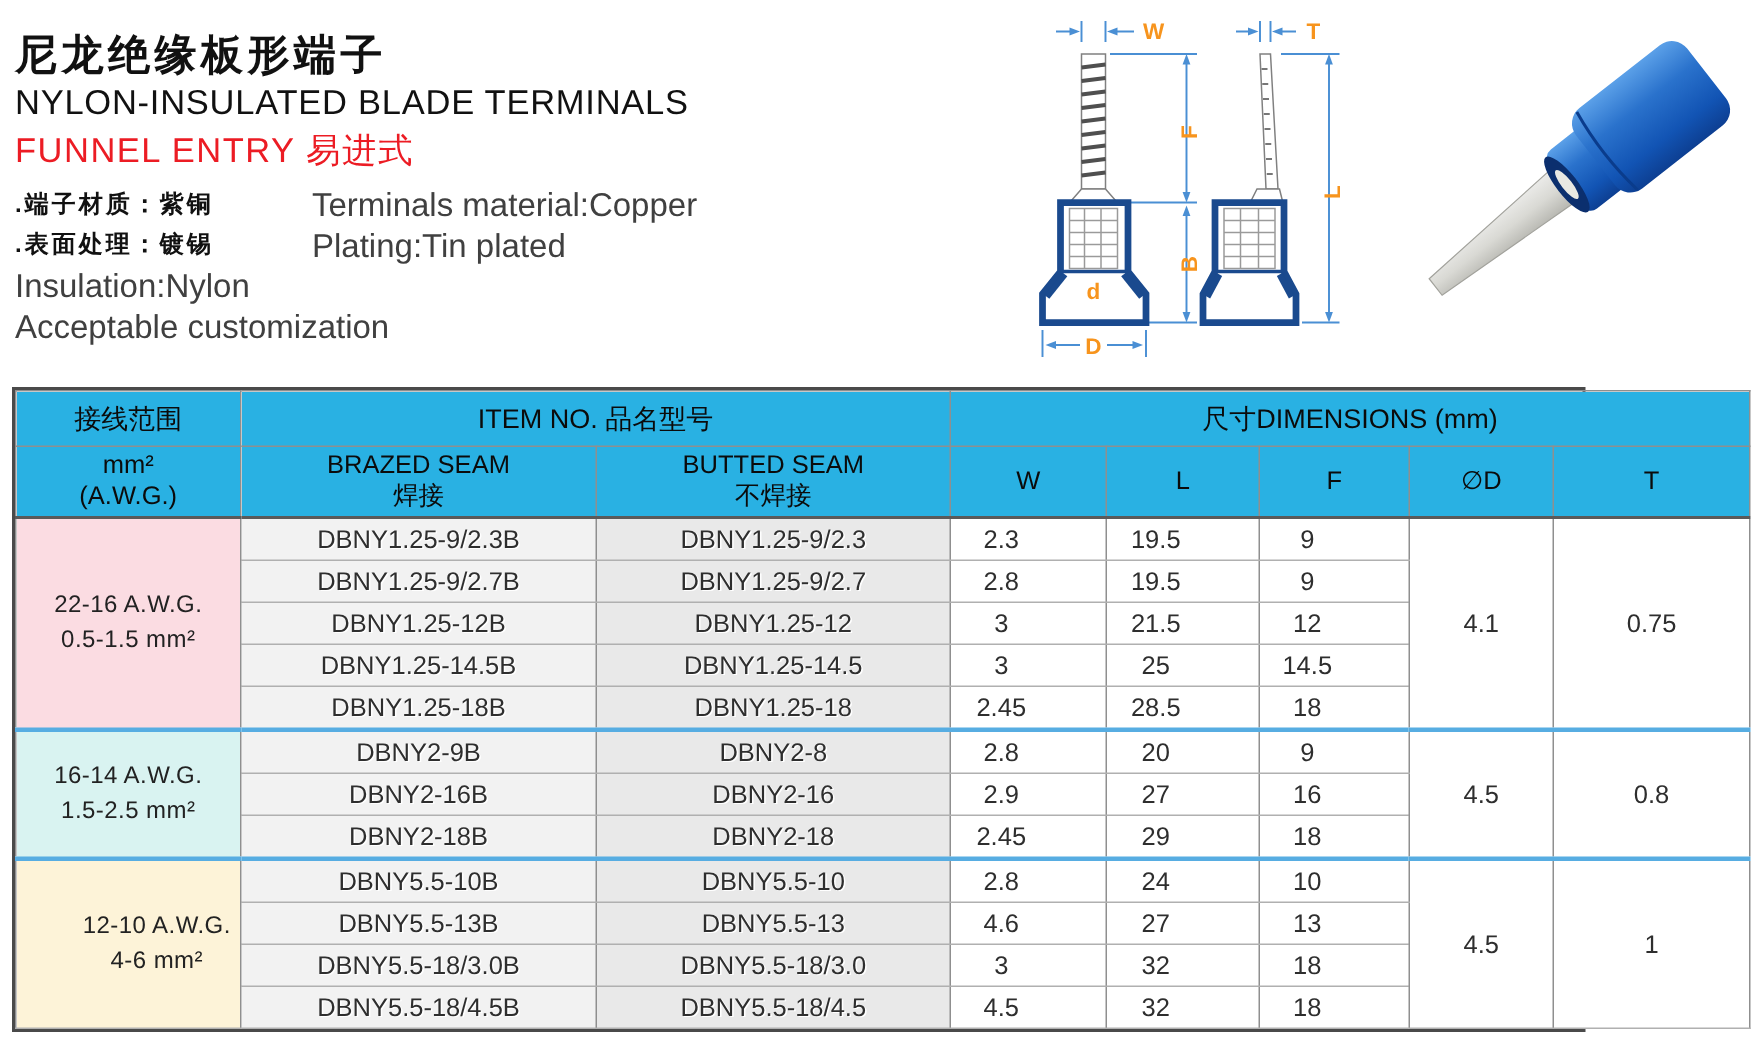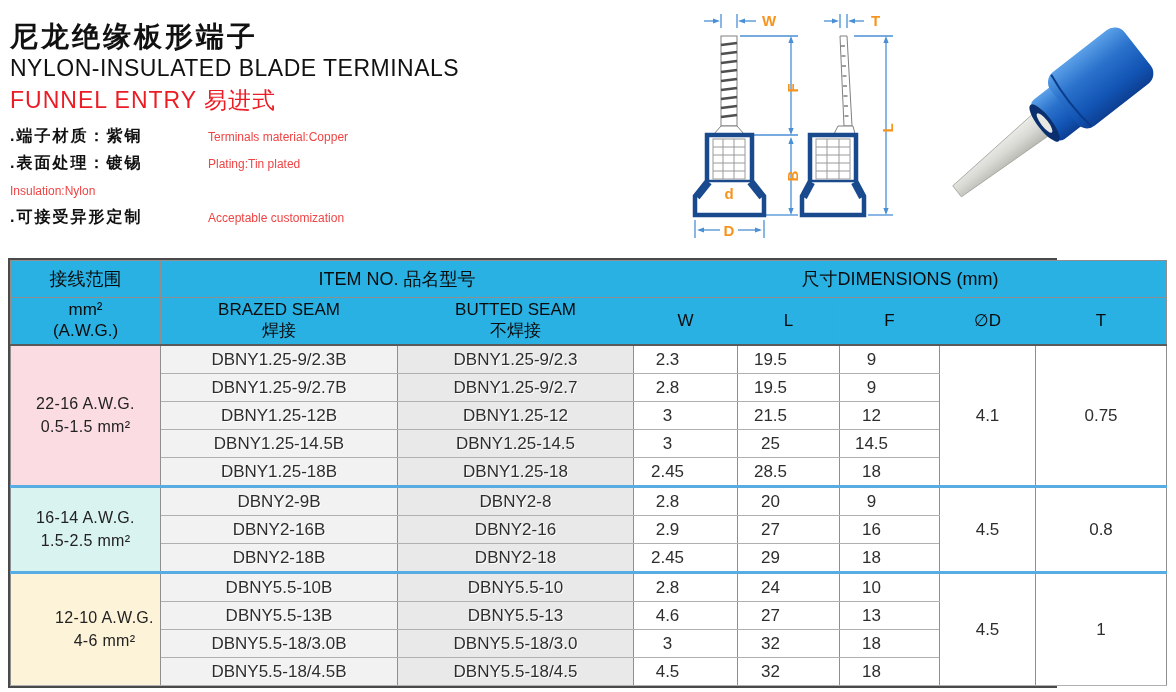--- a/index.html
+++ b/index.html
@@ -8,21 +8,21 @@
     font-family:"Liberation Sans","DejaVu Sans",sans-serif;color:#1a1a1a;
   }
   
   .info{position:absolute;left:10px;top:20px;width:620px;}
   .title-zh{margin:0;font-size:28px;font-weight:bold;letter-spacing:3px;line-height:34px;color:#111;}
   .title-en{margin:0;font-size:23px;font-weight:normal;letter-spacing:.5px;line-height:28px;color:#111;}
   .entry-type{margin:5px 0 0;font-size:23px;font-weight:normal;letter-spacing:1px;line-height:26px;color:#ec1c24;}
   .specs{margin:10px 0 0;padding:0;list-style:none;}
   .specs li{display:flex;align-items:center;height:27px;}
   .specs .zh{width:198px;font-size:16px;font-weight:bold;letter-spacing:2px;color:#111;}
-  .specs .en{font-size:12px;color:#ef4444;}
+  .specs .en{font-size:22px;color:#404040;}
   
   .diagram{position:absolute;left:686px;top:8px;}
   .photo{position:absolute;left:935px;top:18px;}
   .dim-label{fill:#f7941d;font-size:15px;font-weight:bold;font-family:"Liberation Sans","DejaVu Sans",sans-serif;}
   
   .table-wrap{position:absolute;left:8px;top:258px;width:1049px;box-sizing:border-box;
               border:2px solid #4a4a4a;background:#fff;}
   table{border-collapse:collapse;width:100%;table-layout:fixed;}
   th,td{border:1px solid #8f8f8f;padding:0;text-align:center;vertical-align:middle;overflow:hidden;}
   thead th{background:#29b1e3;color:#0b0b0b;font-weight:normal;}
@@ -50,21 +50,20 @@
         <span class="en">Terminals material:Copper</span>
       </li>
       <li>
         <span class="zh">.表面处理：镀锡</span>
         <span class="en">Plating:Tin plated</span>
       </li>
       <li>
         <span class="en">Insulation:Nylon</span>
       </li>
       <li>
-        <span class="zh">.可接受异形定制</span>
         <span class="en">Acceptable customization</span>
       </li>
     </ul>
 </div>
 
 <svg class="diagram" width="242" height="237" viewBox="0 0 242 237">
   <g stroke="#4a8fd4" stroke-width="1.3" fill="none">
 
     <line x1="35" y1="6" x2="35" y2="20"></line>
       <line x1="51" y1="6" x2="51" y2="20"></line>

